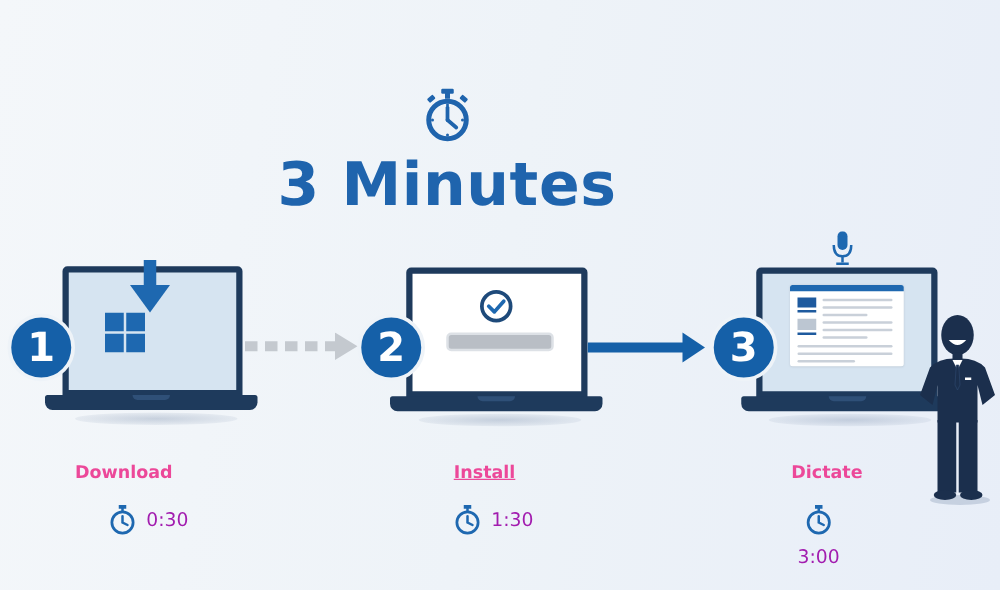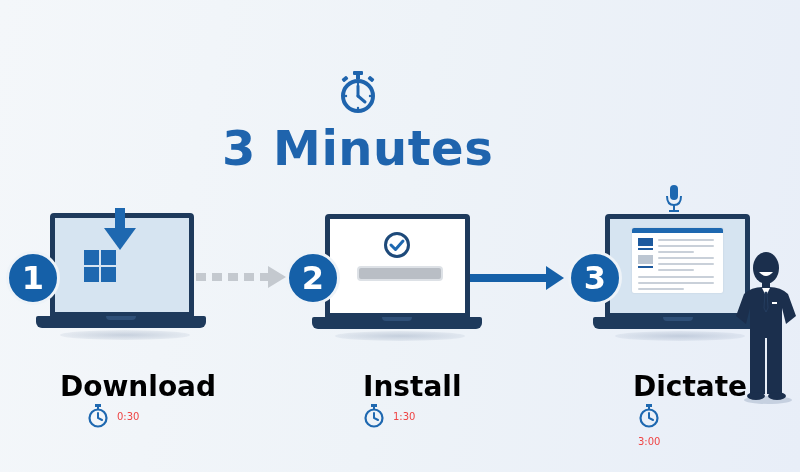--- a/index.html
+++ b/index.html
@@ -8,22 +8,22 @@
     font-family:"Liberation Sans",sans-serif;}
   .title{position:absolute;left:222px;top:70px;display:flex;align-items:center;gap:6px;color:#1f64ad;flex-direction:column;}
   .title-text{font-size:48px;font-weight:bold;letter-spacing:0.5px;font-family:"DejaVu Sans",sans-serif;}
   .screen{position:absolute;border:5px solid #1e3a5c;border-radius:4px 4px 0 0;box-sizing:border-box;}
   .base{position:absolute;height:12px;background:#1e3a5c;border-radius:2px 2px 6px 6px;}
   .notch{position:absolute;height:4px;background:#2f5078;border-radius:0 0 4px 4px;}
   .shadow{position:absolute;height:10px;border-radius:50%;background:radial-gradient(ellipse at center,rgba(120,140,170,0.35),rgba(120,140,170,0));}
   .badge{position:absolute;width:48px;height:48px;border-radius:50%;background:#1560a8;color:#fff;
     font-size:32px;font-weight:bold;display:flex;align-items:center;justify-content:center;
     border:3px solid #eef3f8;font-family:"DejaVu Sans",sans-serif;}
-  .label{position:absolute;font-size:28px;font-weight:bold;color:#000000;font-family:"DejaVu Sans",sans-serif;}
-  .time{position:absolute;display:flex;align-items:center;gap:8px;font-size:10px;color:#ef4444;font-family:"DejaVu Sans",sans-serif;}
+  .label{position:absolute;font-size:14px;font-weight:bold;color:#ec4899;font-family:"DejaVu Sans",sans-serif;}
+  .time{position:absolute;display:flex;align-items:center;gap:8px;font-size:15px;color:#a21caf;font-family:"DejaVu Sans",sans-serif;}
   .line{position:absolute;height:3px;background:#c9d0d9;border-radius:2px;}
 </style>
 </head>
 <body>
 
 <div class="title">
   <svg width="40" height="44" viewBox="0 0 40 44">
     <rect x="15" y="1" width="10" height="4" rx="1" fill="#1f64ad"></rect>
     <rect x="18" y="4" width="4" height="5" fill="#1f64ad"></rect>
     <rect x="4" y="7" width="6" height="4" rx="1" fill="#1f64ad" transform="rotate(-40 7 9)"></rect>
@@ -143,21 +143,21 @@
 <div class="time" style="left:87px;top:404px;">
   <svg width="22" height="24" viewBox="0 0 22 24">
     <rect x="8" y="0" width="6" height="3" fill="#1e68b0"></rect>
       <rect x="10" y="2" width="2" height="3" fill="#1e68b0"></rect>
     <circle cx="11" cy="14" r="8.5" fill="none" stroke="#1e68b0" stroke-width="2.2"></circle>
     <polyline points="11,9 11,14 15,16" fill="none" stroke="#1e68b0" stroke-width="2" stroke-linecap="round"></polyline>
   </svg>
   <span>0:30</span>
 </div>
 
-<div class="label" style="left:363px;top:370px;">Install</div>
+<div class="label" style="left:363px;top:370px;text-decoration:underline;">Install</div>
 <div class="time" style="left:363px;top:404px;">
   <svg width="22" height="24" viewBox="0 0 22 24">
     <rect x="8" y="0" width="6" height="3" fill="#1e68b0"></rect>
       <rect x="10" y="2" width="2" height="3" fill="#1e68b0"></rect>
     <circle cx="11" cy="14" r="8.5" fill="none" stroke="#1e68b0" stroke-width="2.2"></circle>
     <polyline points="11,9 11,14 15,16" fill="none" stroke="#1e68b0" stroke-width="2" stroke-linecap="round"></polyline>
   </svg>
   <span>1:30</span>
 </div>
 

